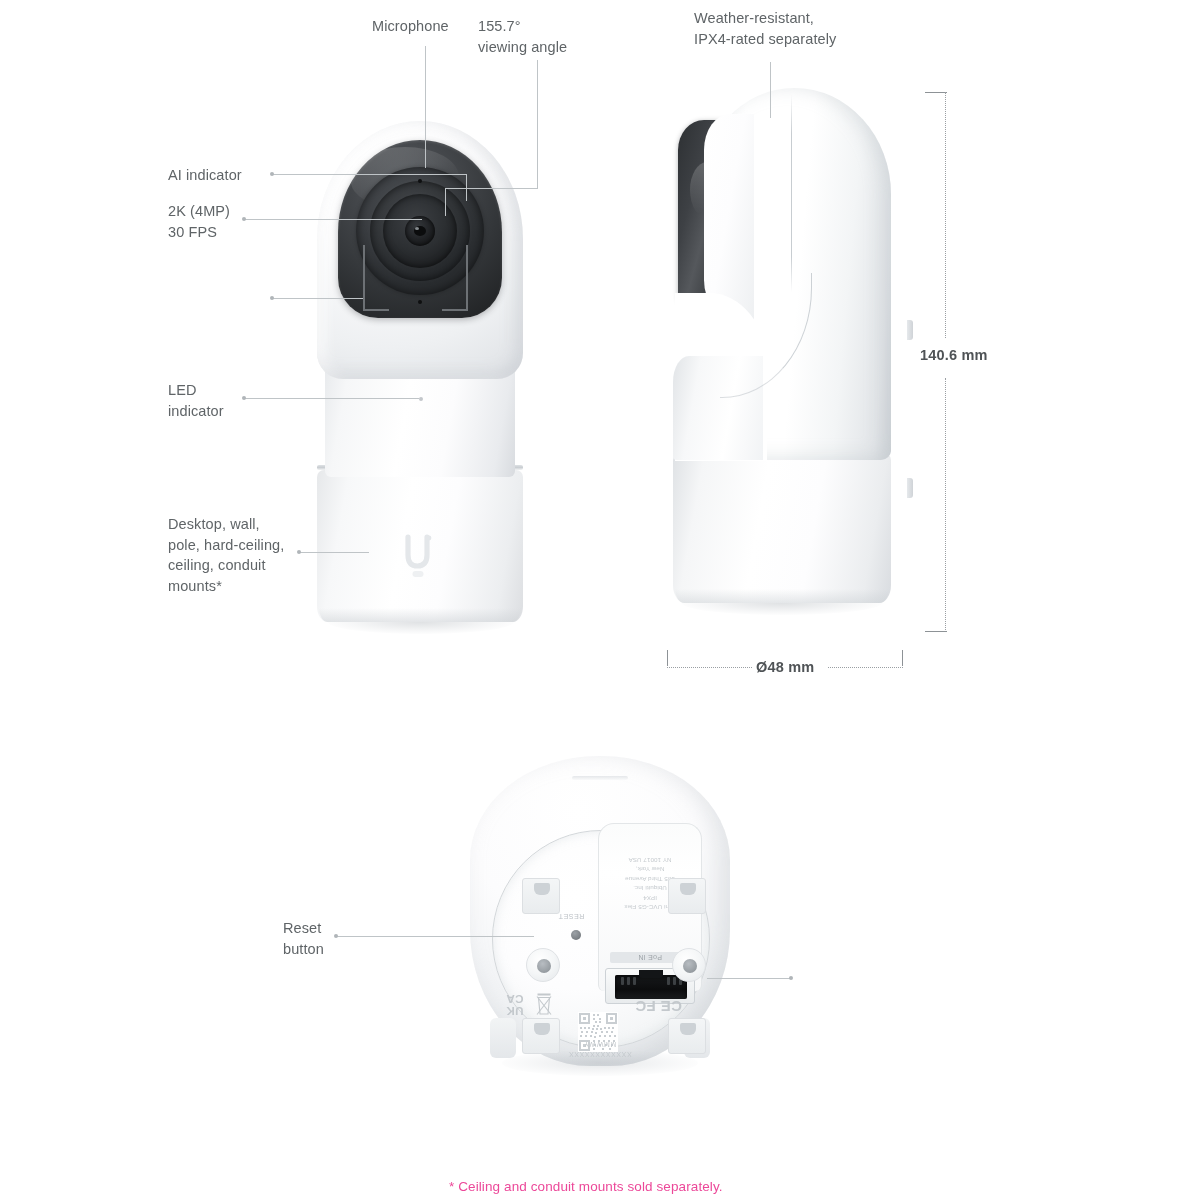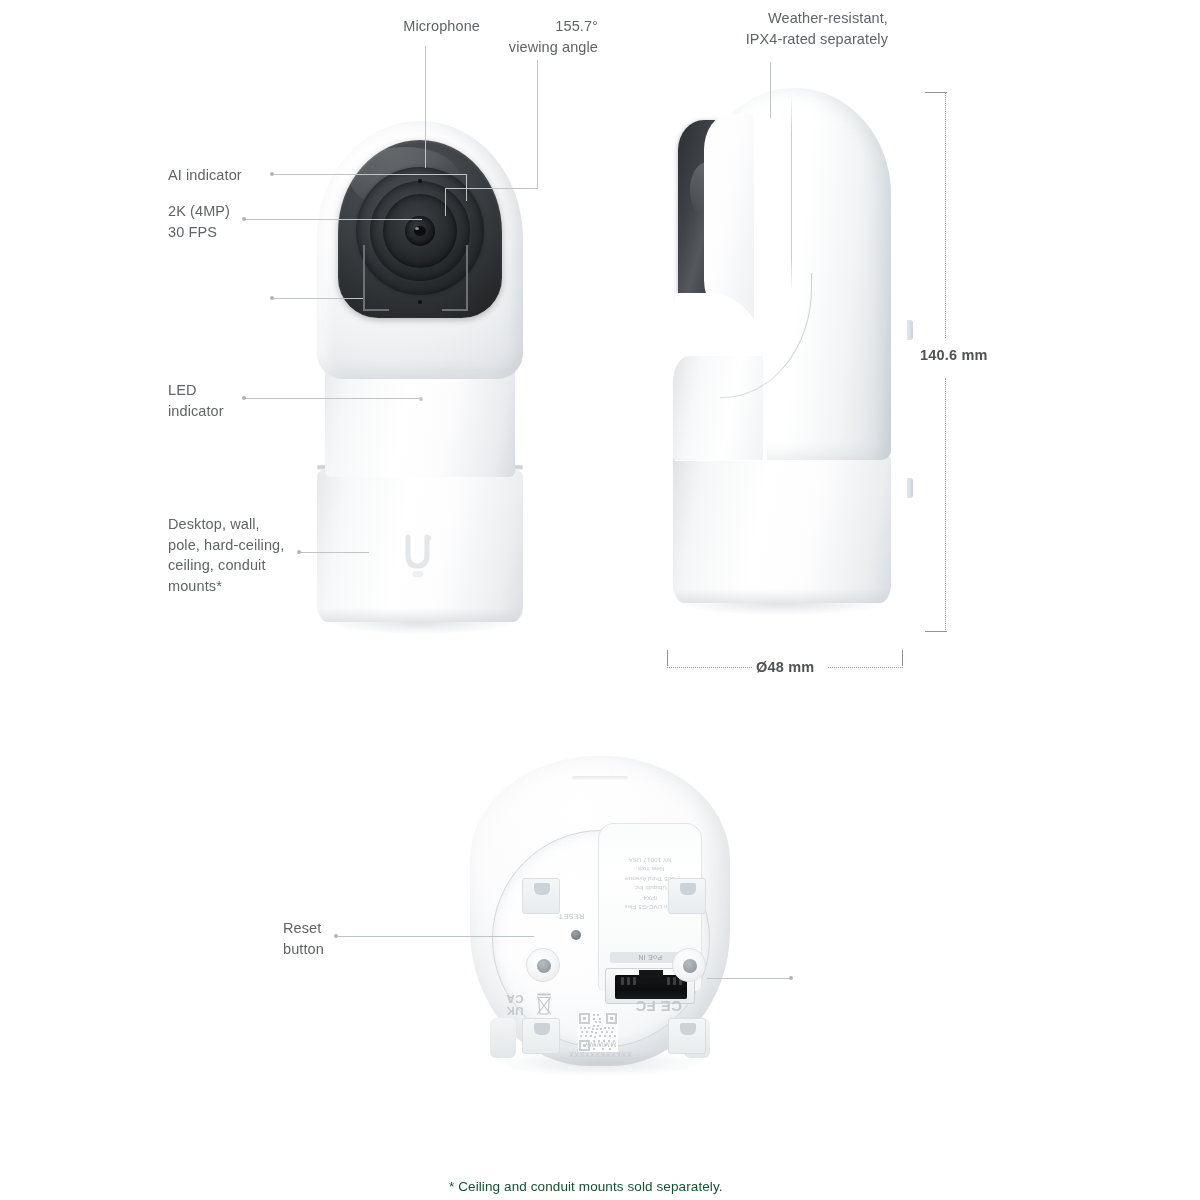--- a/index.html
+++ b/index.html
@@ -21,37 +21,37 @@
   
   .callout {
     position: absolute;
     font-family: "Liberation Sans", sans-serif;
     font-size: 14.5px;
     line-height: 1.42;
     color: #5f6467;
     letter-spacing: 0.1px;
     white-space: pre-line;
   }
-  .callout.center-align { text-align: right; }
+  .callout.center-align { text-align: left; }
 
   .dim-label {
     position: absolute;
     font-family: "Liberation Sans", sans-serif;
     font-size: 14.5px;
     color: #4f5356;
     font-weight: 600;
     letter-spacing: 0.2px;
     white-space: nowrap;
   }
 
   .footnote {
     position: absolute;
     font-family: "Liberation Sans", sans-serif;
     font-size: 13.5px;
-    color: #14532d;
+    color: #ec4899;
     letter-spacing: 0.1px;
     white-space: nowrap;
   }
 
   
   .lead {
     position: absolute;
     background: #bfc4c7;
   }
   .lead.h { height: 1px; }

